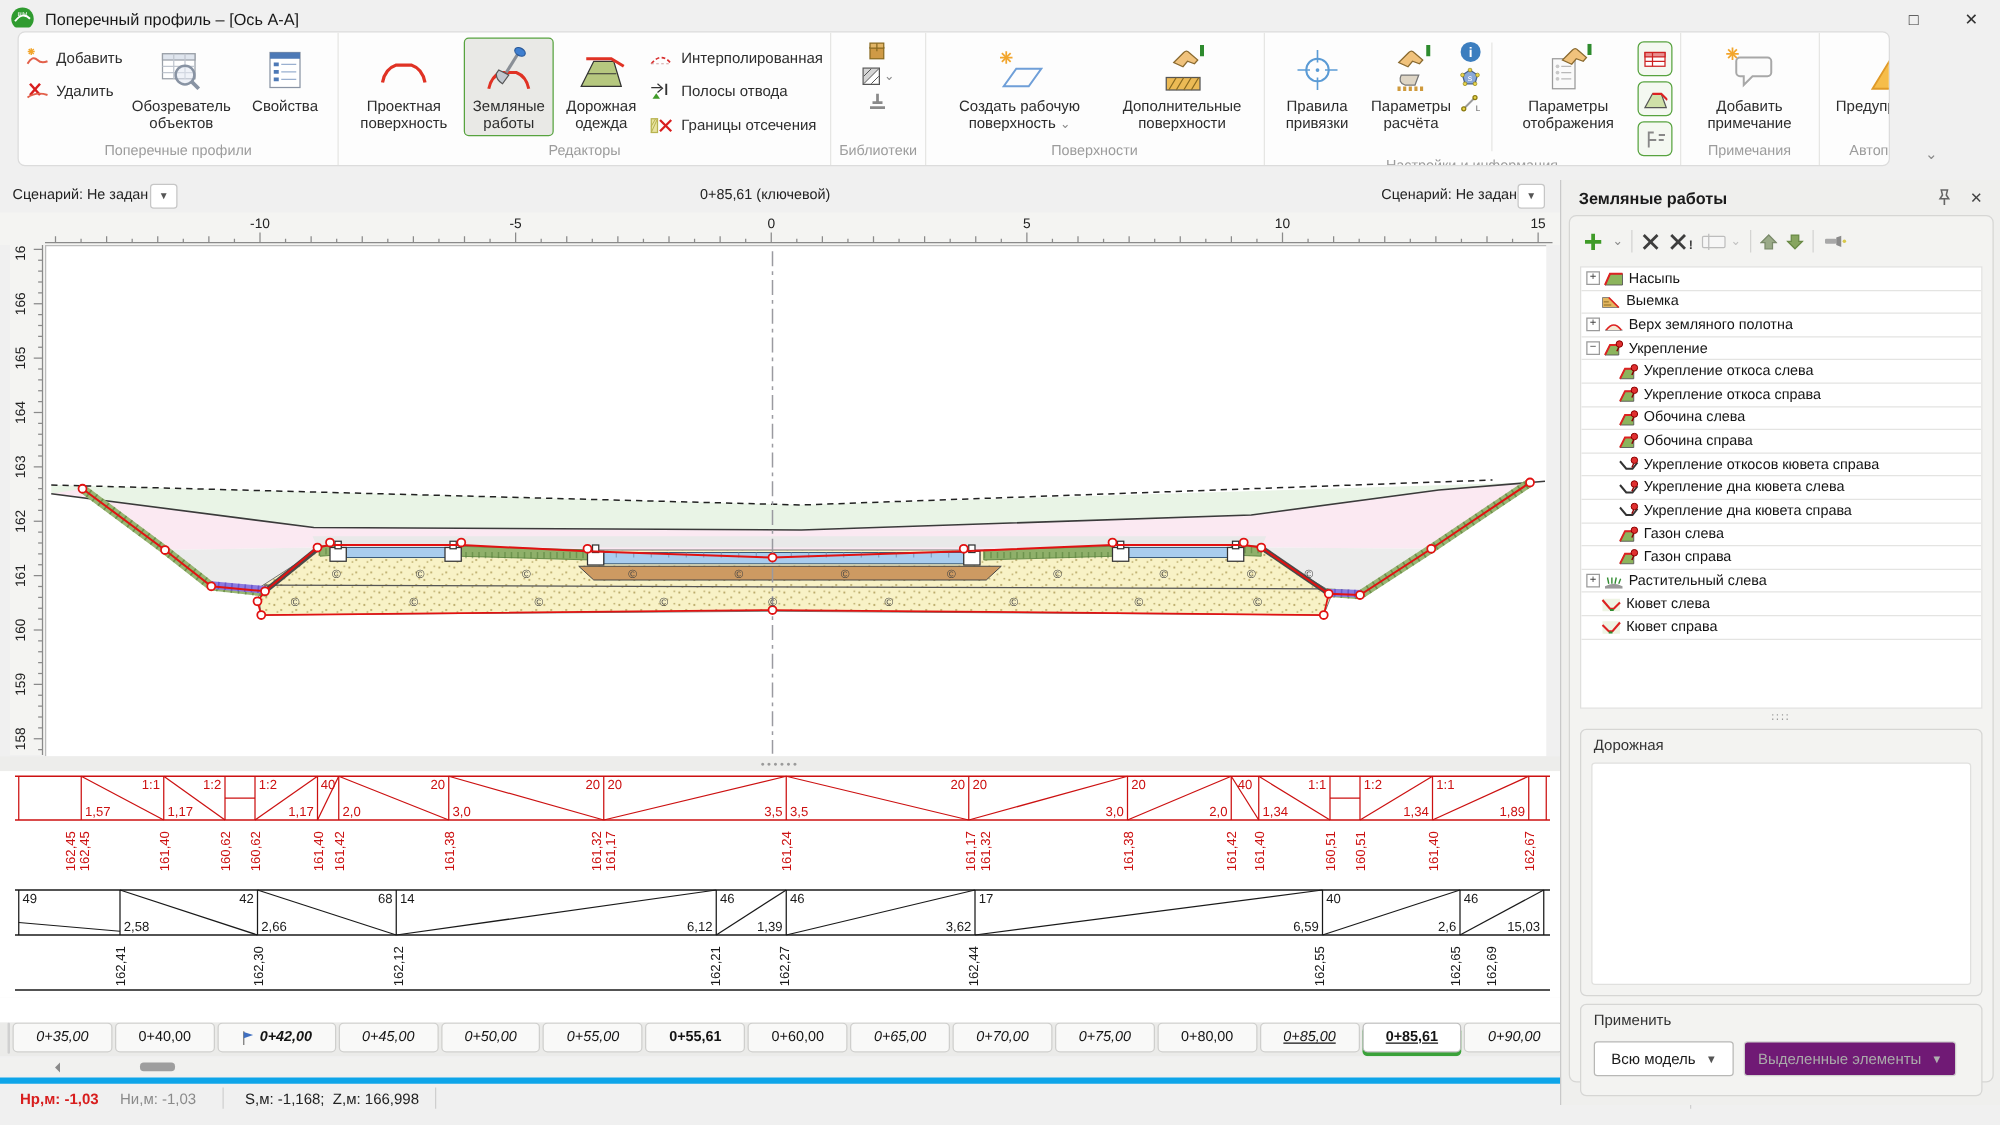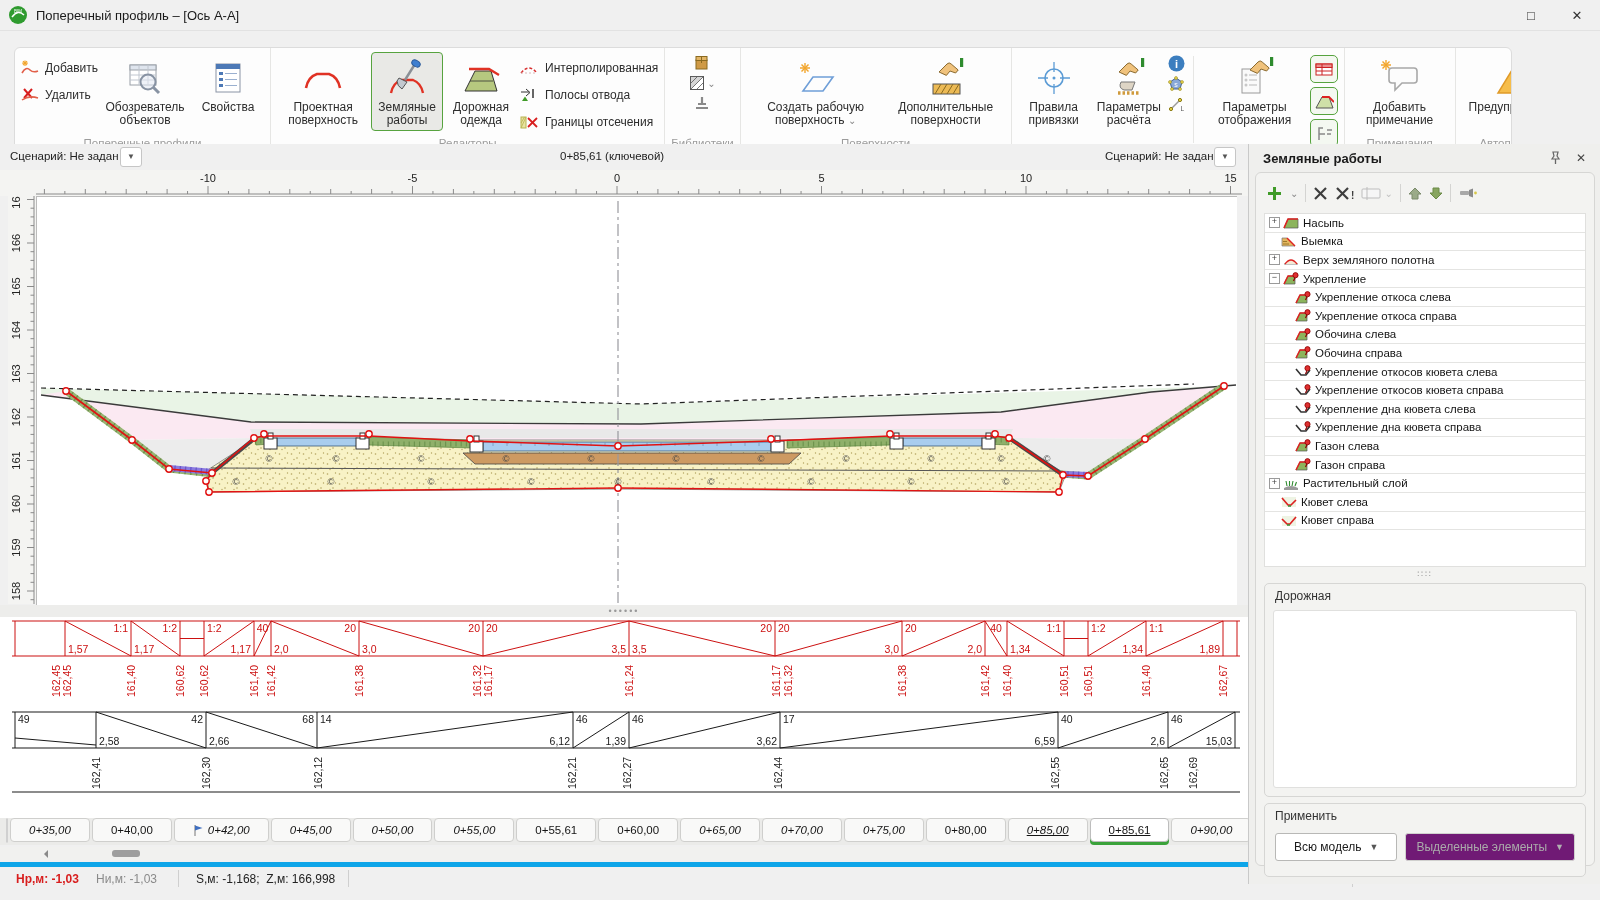--- a/index.html
+++ b/index.html
@@ -6,21 +6,21 @@
   body{width:1600px;height:900px;position:relative;overflow:hidden;
        font-family:"Liberation Sans",sans-serif;background:#f0f0f0;color:#1a1a1a;}
   svg{display:block}
   
   #titlebar{position:absolute;left:0;top:0;width:1600px;height:30px;background:#f0f0f0;
             border-bottom:1px solid #e2e2e2;display:flex;align-items:center;font-size:13px;}
   #titlebar .appicon{margin:0 8px 0 8px}
   #winbtns{margin-left:auto;display:flex;height:30px}
   .winbtn{width:46px;height:30px;display:flex;align-items:center;justify-content:center;color:#333;font-size:13px}
   
-  #ribbon{position:absolute;left:0;top:44px;width:1600px;height:114px;background:#f0f0f0}
+  #ribbon{position:absolute;left:0;top:22px;width:1600px;height:114px;background:#f0f0f0}
   #ribbon-panel{position:absolute;left:14px;top:3px;width:1496px;height:106px;background:#fdfdfd;
                 border:1px solid #dcdcdc;border-radius:6px;display:flex;overflow:hidden}
   .rgroup{display:flex;flex-direction:column;border-right:1px solid #e6e6e4}
   .rgroup:last-child{border-right:none}
   .rgroup-content{flex:1;display:flex;align-items:flex-start;padding:4px 6px 0 6px;gap:2px}
   .rgroup-label{height:19px;text-align:center;color:#9c9c9c;font-size:11.5px;line-height:16px;white-space:nowrap;padding:0 6px}
   .bigbtn{display:flex;flex-direction:column;align-items:center;justify-content:flex-start;
           padding:2px 4px;border:1px solid transparent;border-radius:4px;color:#2d2d2d;
           font-size:12px;text-align:center;line-height:1.12;min-width:62px}
   .bigbtn .bicon{height:46px;display:flex;align-items:center;justify-content:center}
@@ -47,21 +47,21 @@
           display:flex;align-items:center;justify-content:center}
   #hsplit .dots{color:#9a9a9a;font-size:9px;letter-spacing:2px;line-height:4px}
   #bands-wrap{position:absolute;left:0;top:617px;width:1248px;height:181px;background:#fff}
   #tabgap{position:absolute;left:0;top:798px;width:1248px;height:20px;background:#fff}
   
   #tabbar{position:absolute;left:0;top:818px;width:1248px;height:27px;background:#ebebe9;
           display:flex;align-items:flex-start;gap:2px;padding-left:6px;box-sizing:border-box;overflow:hidden}
   .tabstub{width:14px;height:23px;background:#fff;border:1px solid #d0d0d0;border-radius:3px}
   .tab{height:22px;border:1px solid #cfcfcd;border-radius:4px;background:#f9f9f8;padding:0 18px;
        font-size:11.5px;display:flex;align-items:center;gap:4px;color:#141414;white-space:nowrap}
-  .tab.it{font-style:italic}.tab.b{font-weight:normal}
+  .tab.it{font-style:italic}.tab.b{font-weight:bold}
   .tab.u span{text-decoration:underline}
   .tab.active{background:#fff;box-shadow:0 3px 0 #3aa23a;border-color:#bdbdbd}
   
   #hscroll{position:absolute;left:0;top:847px;width:1248px;height:13px;background:#f1f1ef}
   #hscroll .arr{position:absolute;left:40px;top:3px;width:0;height:0;border:4px solid transparent;border-right-color:#8a8a8a}
   #hscroll .thumb{position:absolute;left:112px;top:3px;width:28px;height:7px;background:#9e9e9e;border-radius:3px}
   #statusbar{position:absolute;left:0;top:862px;width:1600px;height:24px;background:#f0f0f0;border-top:5px solid #0ea5e9;font-size:12px}
   #statusbar span{position:absolute;top:5px;white-space:pre}
   .sep{position:absolute;top:3px;width:1px;height:17px;background:#cfcfcf}
   #grip{position:absolute;right:8px;top:7px;color:#9a9a9a;font-size:9px;letter-spacing:1px}
@@ -77,21 +77,21 @@
   .trow{height:17.6px;display:flex;align-items:center;border-bottom:1px solid #e4e4e2;font-size:11.5px;color:#141414}
   .trow .exp{width:9px;height:9px;border:1px solid #9a9a9a;background:#fff;font-size:9px;line-height:7px;
              text-align:center;color:#444;margin:0 3px 0 4px;flex:none}
   .trow .expspace{width:16px;flex:none}
   .trow .ticon{flex:none;margin-right:4px}
   #panel-midsplit{position:absolute;left:0;right:0;top:396px;text-align:center;color:#9a9a9a;font-size:9px;letter-spacing:2px}
   #paramsbox{position:absolute;left:8px;right:8px;top:410px;height:212px;border:1px solid #d6d6d4;border-radius:5px;background:#f3f3f1}
   #paramsbox .gtitle, #applybox .gtitle{font-size:12px;color:#333;margin:5px 0 0 10px}
   #params-inner{position:absolute;left:8px;right:8px;top:26px;bottom:8px;background:#fff;border:1px solid #e0e0de;border-radius:3px}
   #applybox{position:absolute;left:8px;right:8px;top:630px;height:72px;border:1px solid #d6d6d4;border-radius:5px;background:#f3f3f1}
-  #applybox .btnrow{display:flex;gap:8px;margin:10px 10px 0 10px}
+  #applybox .btnrow{display:flex;gap:8px;margin:10px 20px 0 10px}
   .pbtn{height:26px;border:1px solid #b8b8b6;border-radius:3px;background:#fff;font-size:12px;
         display:flex;align-items:center;justify-content:center;gap:8px;padding:0 10px;flex:1;white-space:nowrap}
   .pbtn.disabled{color:#aaa;background:#701a75;border-color:#d0d0ce}
   .pbtn .dn{font-size:9px;color:#555}
   .pbtn.disabled .dn{color:#b0b0b0}
 </style>
 </head>
 <body>
 
 <svg width="0" height="0" style="position:absolute">
@@ -1137,31 +1137,20 @@
         </div>
         <div class="trow">
           <div style="width: 30px; flex: 0 0 auto;"></div>
           <span class="ticon">
             <svg width="16" height="13">
               <path d="M1,4 L6,10 H11 L15,5" fill="none" stroke="#333" stroke-width="1.6"></path>
               <circle cx="12.5" cy="3.2" r="2.6" fill="#e03030" stroke="#8a0000" stroke-width="0.8"></circle>
               <line x1="12" y1="5.8" x2="10.5" y2="9" stroke="#8a0000" stroke-width="1.2"></line>
             </svg>
           </span>
-          <span>Укрепление откосов кювета слева</span>
-        </div>
-        <div class="trow">
-          <div style="width: 30px; flex: 0 0 auto;"></div>
-          <span class="ticon">
-            <svg width="16" height="13">
-              <path d="M1,4 L6,10 H11 L15,5" fill="none" stroke="#333" stroke-width="1.6"></path>
-              <circle cx="12.5" cy="3.2" r="2.6" fill="#e03030" stroke="#8a0000" stroke-width="0.8"></circle>
-              <line x1="12" y1="5.8" x2="10.5" y2="9" stroke="#8a0000" stroke-width="1.2"></line>
-            </svg>
-          </span>
           <span>Укрепление откосов кювета справа</span>
         </div>
         <div class="trow">
           <div style="width: 30px; flex: 0 0 auto;"></div>
           <span class="ticon">
             <svg width="16" height="13">
               <path d="M1,4 L6,10 H11 L15,5" fill="none" stroke="#333" stroke-width="1.6"></path>
               <circle cx="12.5" cy="3.2" r="2.6" fill="#e03030" stroke="#8a0000" stroke-width="0.8"></circle>
               <line x1="12" y1="5.8" x2="10.5" y2="9" stroke="#8a0000" stroke-width="1.2"></line>
             </svg>
@@ -1209,21 +1198,21 @@
             <svg width="16" height="13">
               <path d="M1,11 Q8,7 15,11 V13 H1 Z" fill="#9a9a9a"></path>
               <g stroke="#2f8b2f" stroke-width="1.1" fill="none">
                 <path d="M4,9 l-1,-5"></path>
                 <path d="M6.5,9 v-5"></path>
                 <path d="M9,9 l1,-5"></path>
                 <path d="M12,9 l1.5,-4"></path>
               </g>
             </svg>
           </span>
-          <span>Растительный слой</span>
+          <span>Растительный слева</span>
         </div>
         <div class="trow">
           <div class="expspace"></div>
           <span class="ticon">
             <svg width="16" height="13">
               <rect x="1" y="2" width="14" height="10" fill="#eef4e4"></rect>
               <path d="M1,3 L7,10 H10 L15,5" fill="none" stroke="#dd2222" stroke-width="1.7"></path>
               <path d="M7,11 H10" stroke="#2f8b2f" stroke-width="1.5"></path>
             </svg>
           </span>

